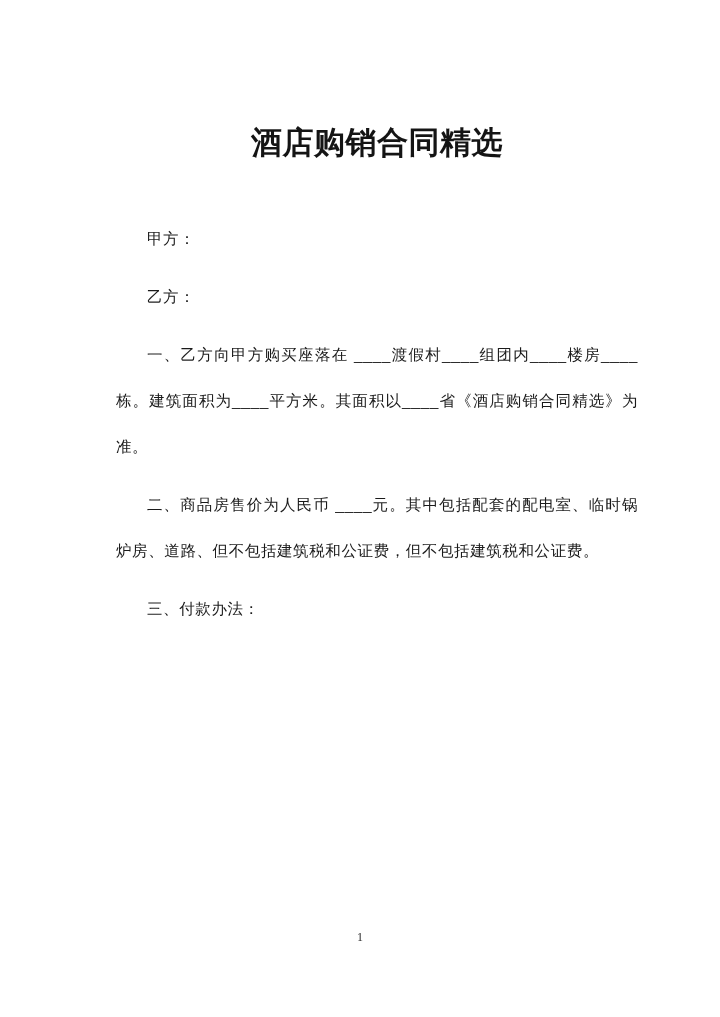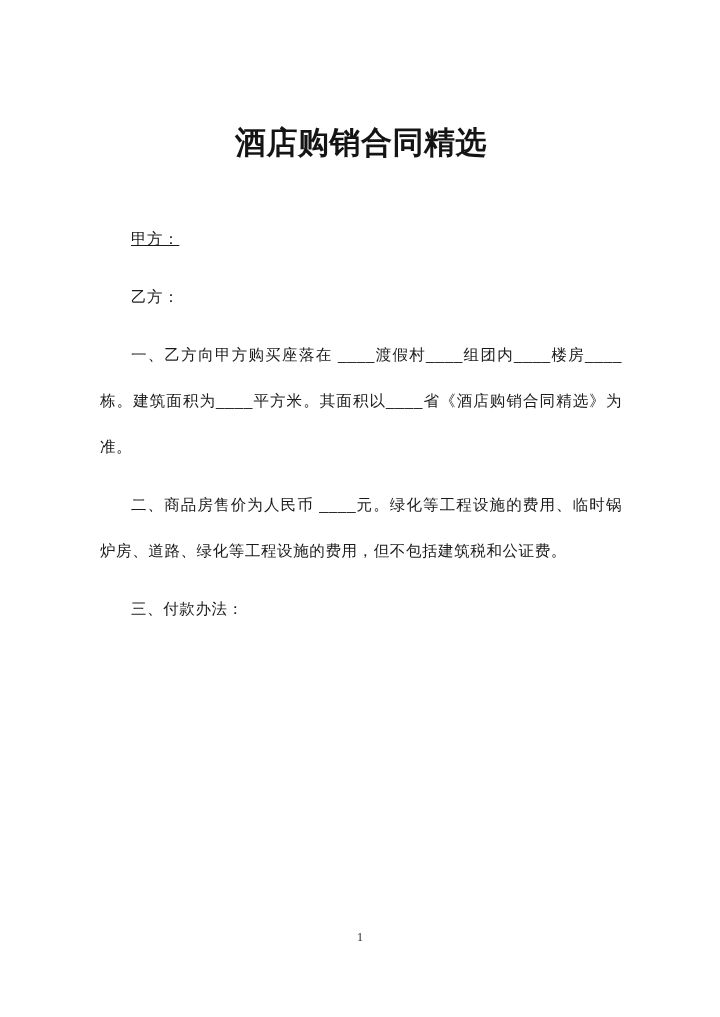--- a/index.html
+++ b/index.html
@@ -20,21 +20,21 @@
     position: relative;
     width: 720px;
     height: 1017px;
     background: #ffffff;
     box-sizing: border-box;
     overflow: hidden;
   }
 
   .doc-body {
     position: absolute;
-    left: 100px;
+    left: 116px;
     top: 0;
     width: 522px;
   }
 
   .doc-title {
     font-family: "Liberation Sans", "DejaVu Sans", sans-serif;
     font-weight: bold;
     font-size: 31px;
     line-height: 34px;
     letter-spacing: 0.5px;
@@ -56,21 +56,21 @@
     text-justify: inter-ideograph;
     letter-spacing: 0.6px;
     word-break: break-all;
   }
 
   .para.indent {
     text-indent: 2em;
   }
 
   
-  .gap-first { margin-top: 56px; text-decoration: underline; }
+  .gap-first { margin-top: 56px; }
   .gap       { margin-top: 12px; }
 
   .page-number {
     position: absolute;
     left: 0;
     top: 930px;
     width: 720px;
     text-align: center;
     font-family: "Liberation Serif", "DejaVu Serif", serif;
     font-size: 12px;
@@ -86,21 +86,21 @@
 
     <h1 class="doc-title">酒店购销合同精选</h1>
 
     <p class="para indent gap-first">甲方：</p>
 
     <p class="para indent gap">乙方：</p>
 
 
     <p class="para indent gap">一、乙方向甲方购买座落在 ____渡假村____组团内____楼房____栋。建筑面积为____平方米。其面积以____省《酒店购销合同精选》为准。</p>
 
-    <p class="para indent gap">二、商品房售价为人民币 ____元。绿化等工程设施的费用、临时锅炉房、道路、绿化等工程设施的费用，但不包括建筑税和公证费。</p>
+    <p class="para indent gap">二、商品房售价为人民币 ____元。其中包括配套的配电室、临时锅炉房、道路、但不包括建筑税和公证费，但不包括建筑税和公证费。</p>
 
     <p class="para indent gap">三、付款办法：</p>
 
 
   </div>
 
   <div class="page-number">1</div>
 
 </div>
 

